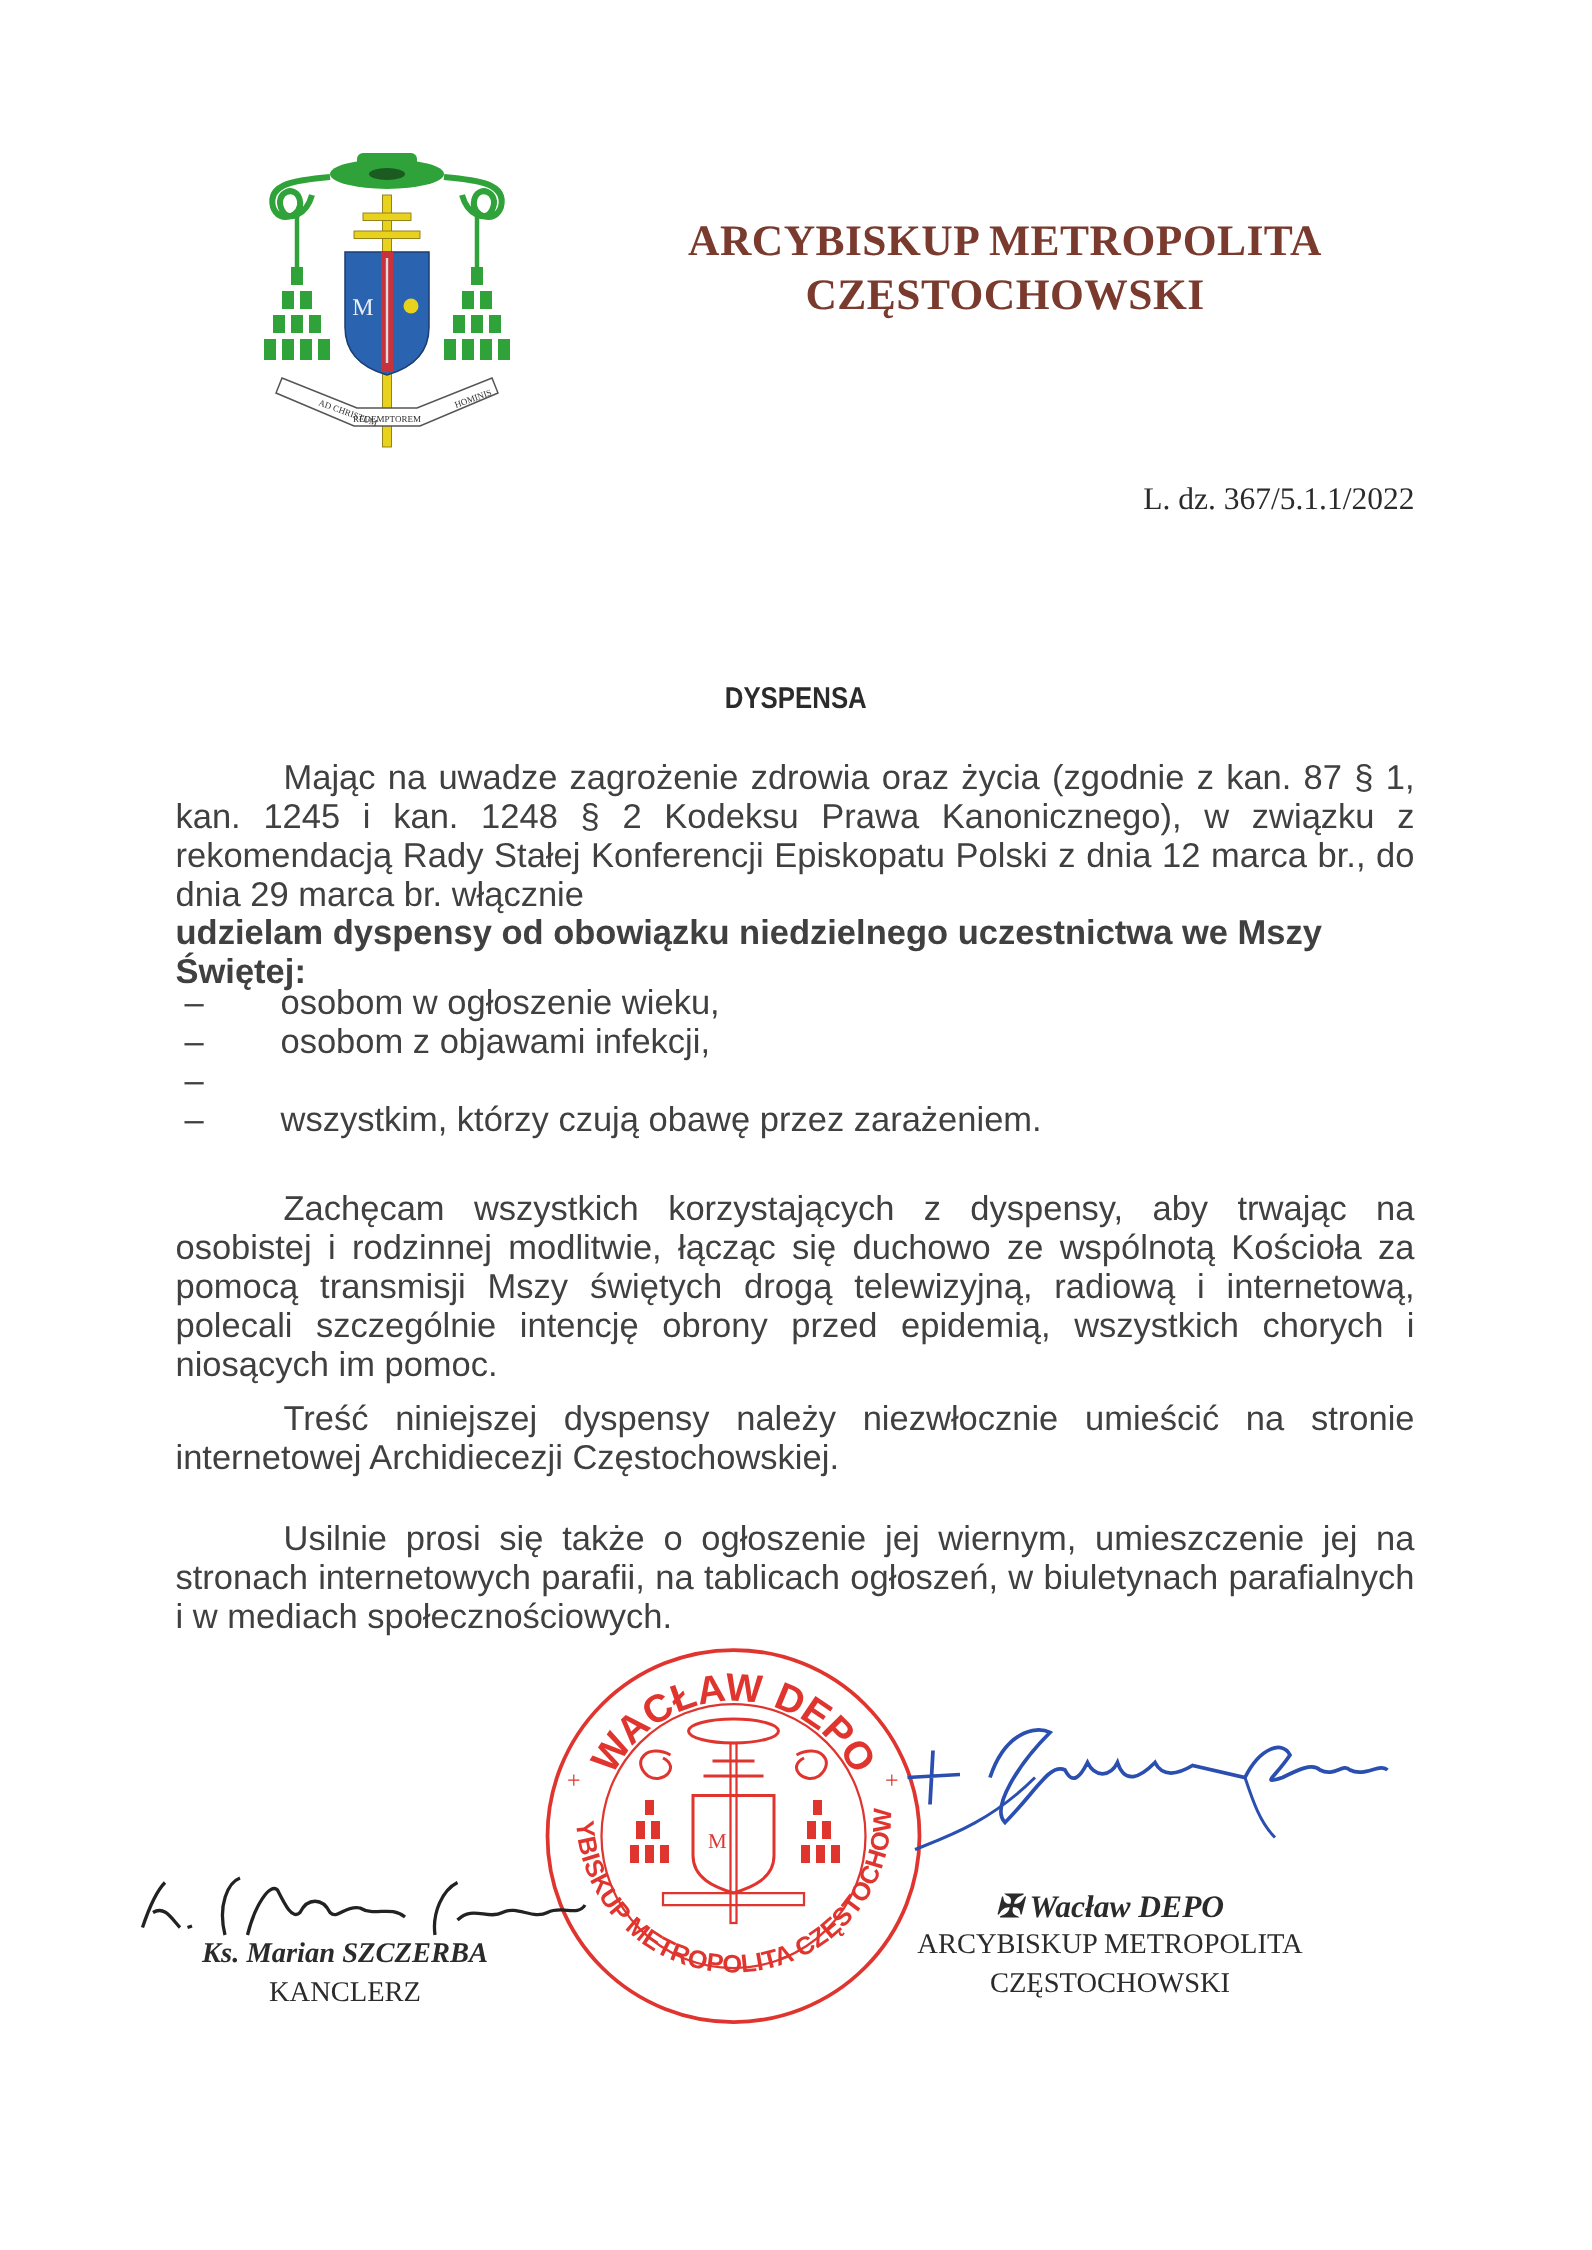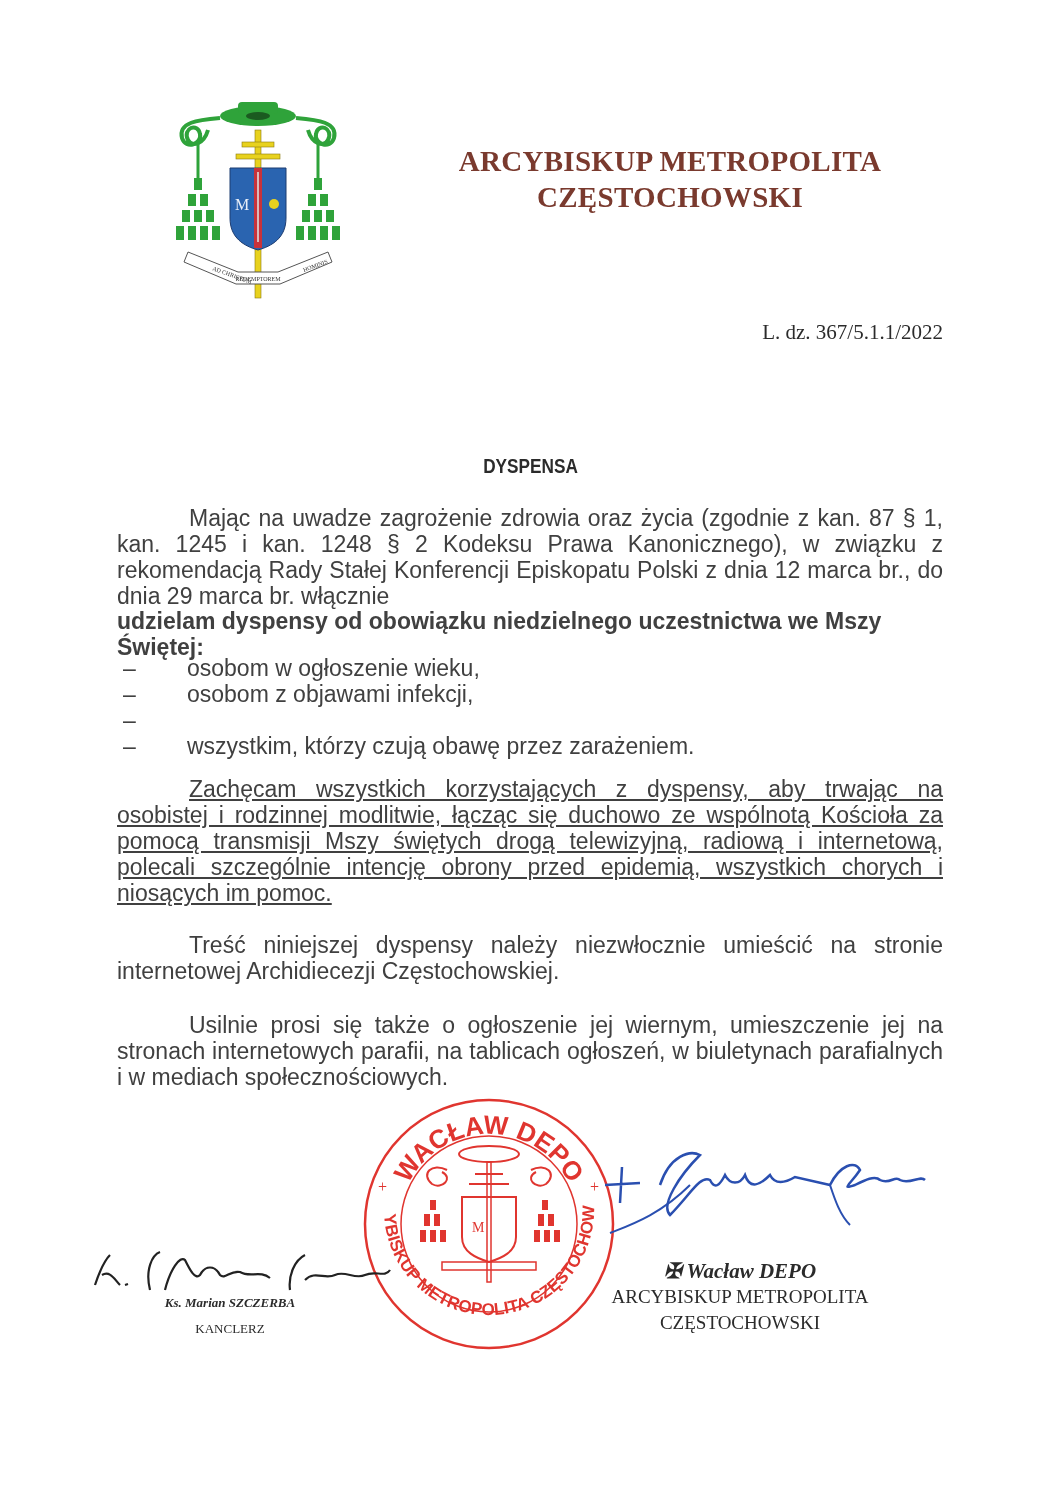--- a/index.html
+++ b/index.html
@@ -14,29 +14,29 @@
     font-family: "Liberation Sans", "DejaVu Sans", sans-serif; transform: scaleX(0.86); }
   .body-text { left: 117px; width: 826px; font-family: "Liberation Sans", "DejaVu Sans", sans-serif;
     font-size: 23px; line-height: 26px; text-align: justify; color: #404040; }
   .body-text p { margin: 0; }
   .indent { text-indent: 72px; }
   .para1 { top: 505px; }
   .bold-line { top: 608px; font-weight: bold; text-align: left; }
   .list { top: 655px; }
   .list .item { display: flex; }
   .list .dash { width: 70px; flex: none; padding-left: 6px; box-sizing: border-box; }
-  .para2 { top: 776px; text-decoration: underline; }
+  .para2 { top: 792px; }
   .para3 { top: 932px; }
   .para4 { top: 1012px; }
   .seal { left: 362px; top: 1092px; width: 254px; height: 264px; }
   .sig-depo { left: 600px; top: 1145px; width: 340px; height: 90px; }
   .sig-marian { left: 90px; top: 1240px; width: 320px; height: 60px; }
   .signer-right { left: 590px; top: 1214px; width: 300px; text-align: center; font-size: 19px; line-height: 26px; }
   .signer-right .name { font-weight: bold; font-style: italic; font-size: 21px; margin-top: 44px; }
-  .signer-left { left: 120px; top: 1290px; width: 220px; text-align: center; font-size: 13px; line-height: 26px; }
+  .signer-left { left: 120px; top: 1290px; width: 220px; text-align: center; font-size: 19px; line-height: 26px; }
   .signer-left .name { font-weight: bold; font-style: italic; }
 </style>
 </head>
 <body>
 
 <svg class="abs coa" viewBox="0 0 180 200">
 
   <ellipse cx="90" cy="16" rx="38" ry="10" fill="#2fa33a"></ellipse>
   <rect x="70" y="2" width="40" height="12" rx="4" fill="#2fa33a"></rect>
   <ellipse cx="90" cy="16" rx="12" ry="4" fill="#1b5a20"></ellipse>

